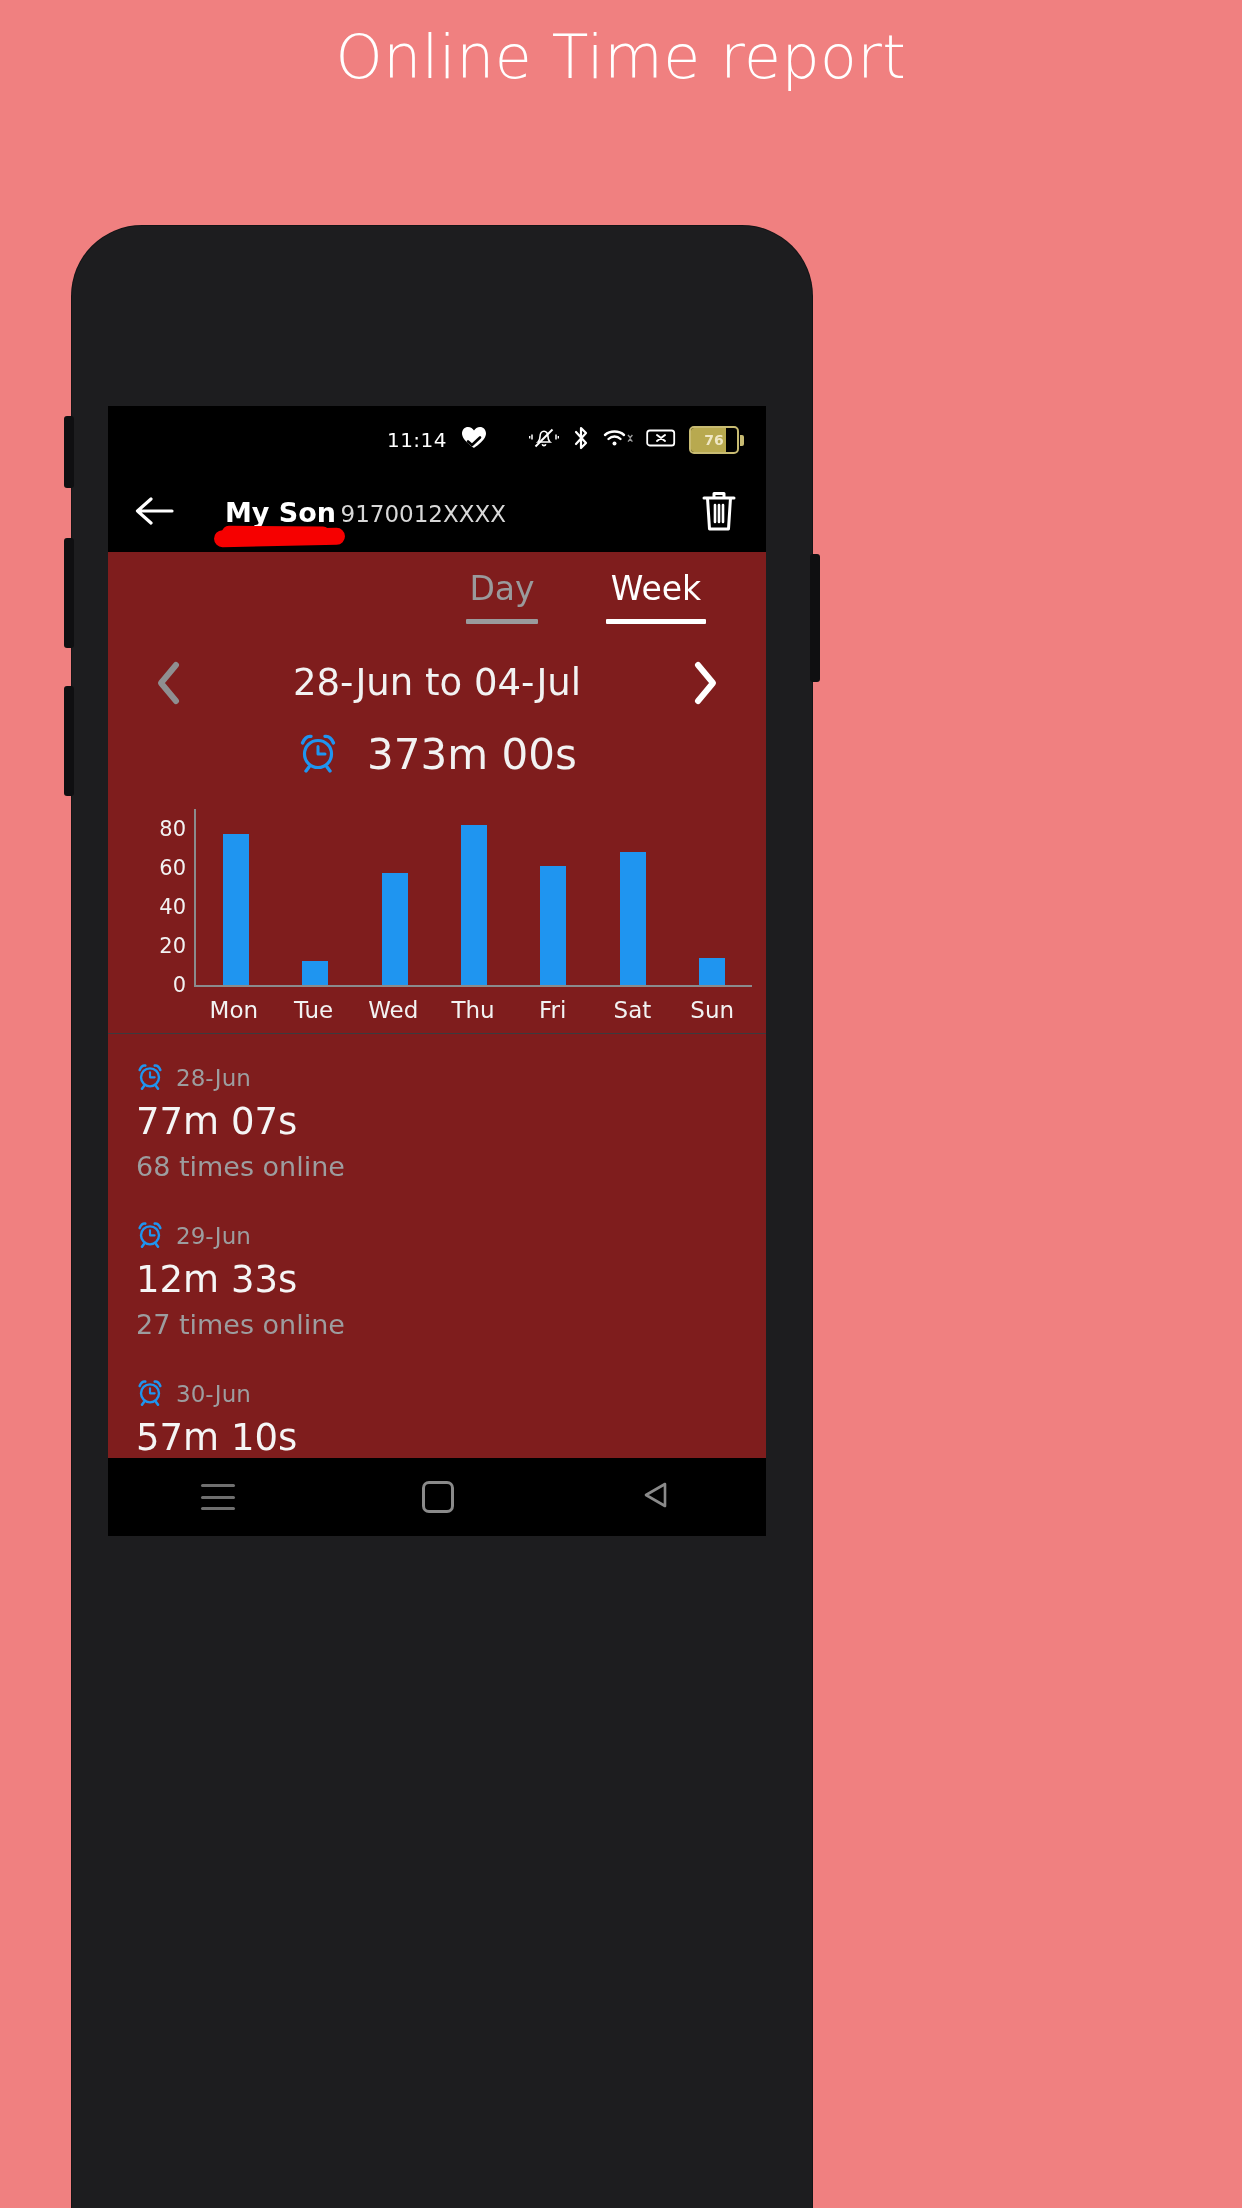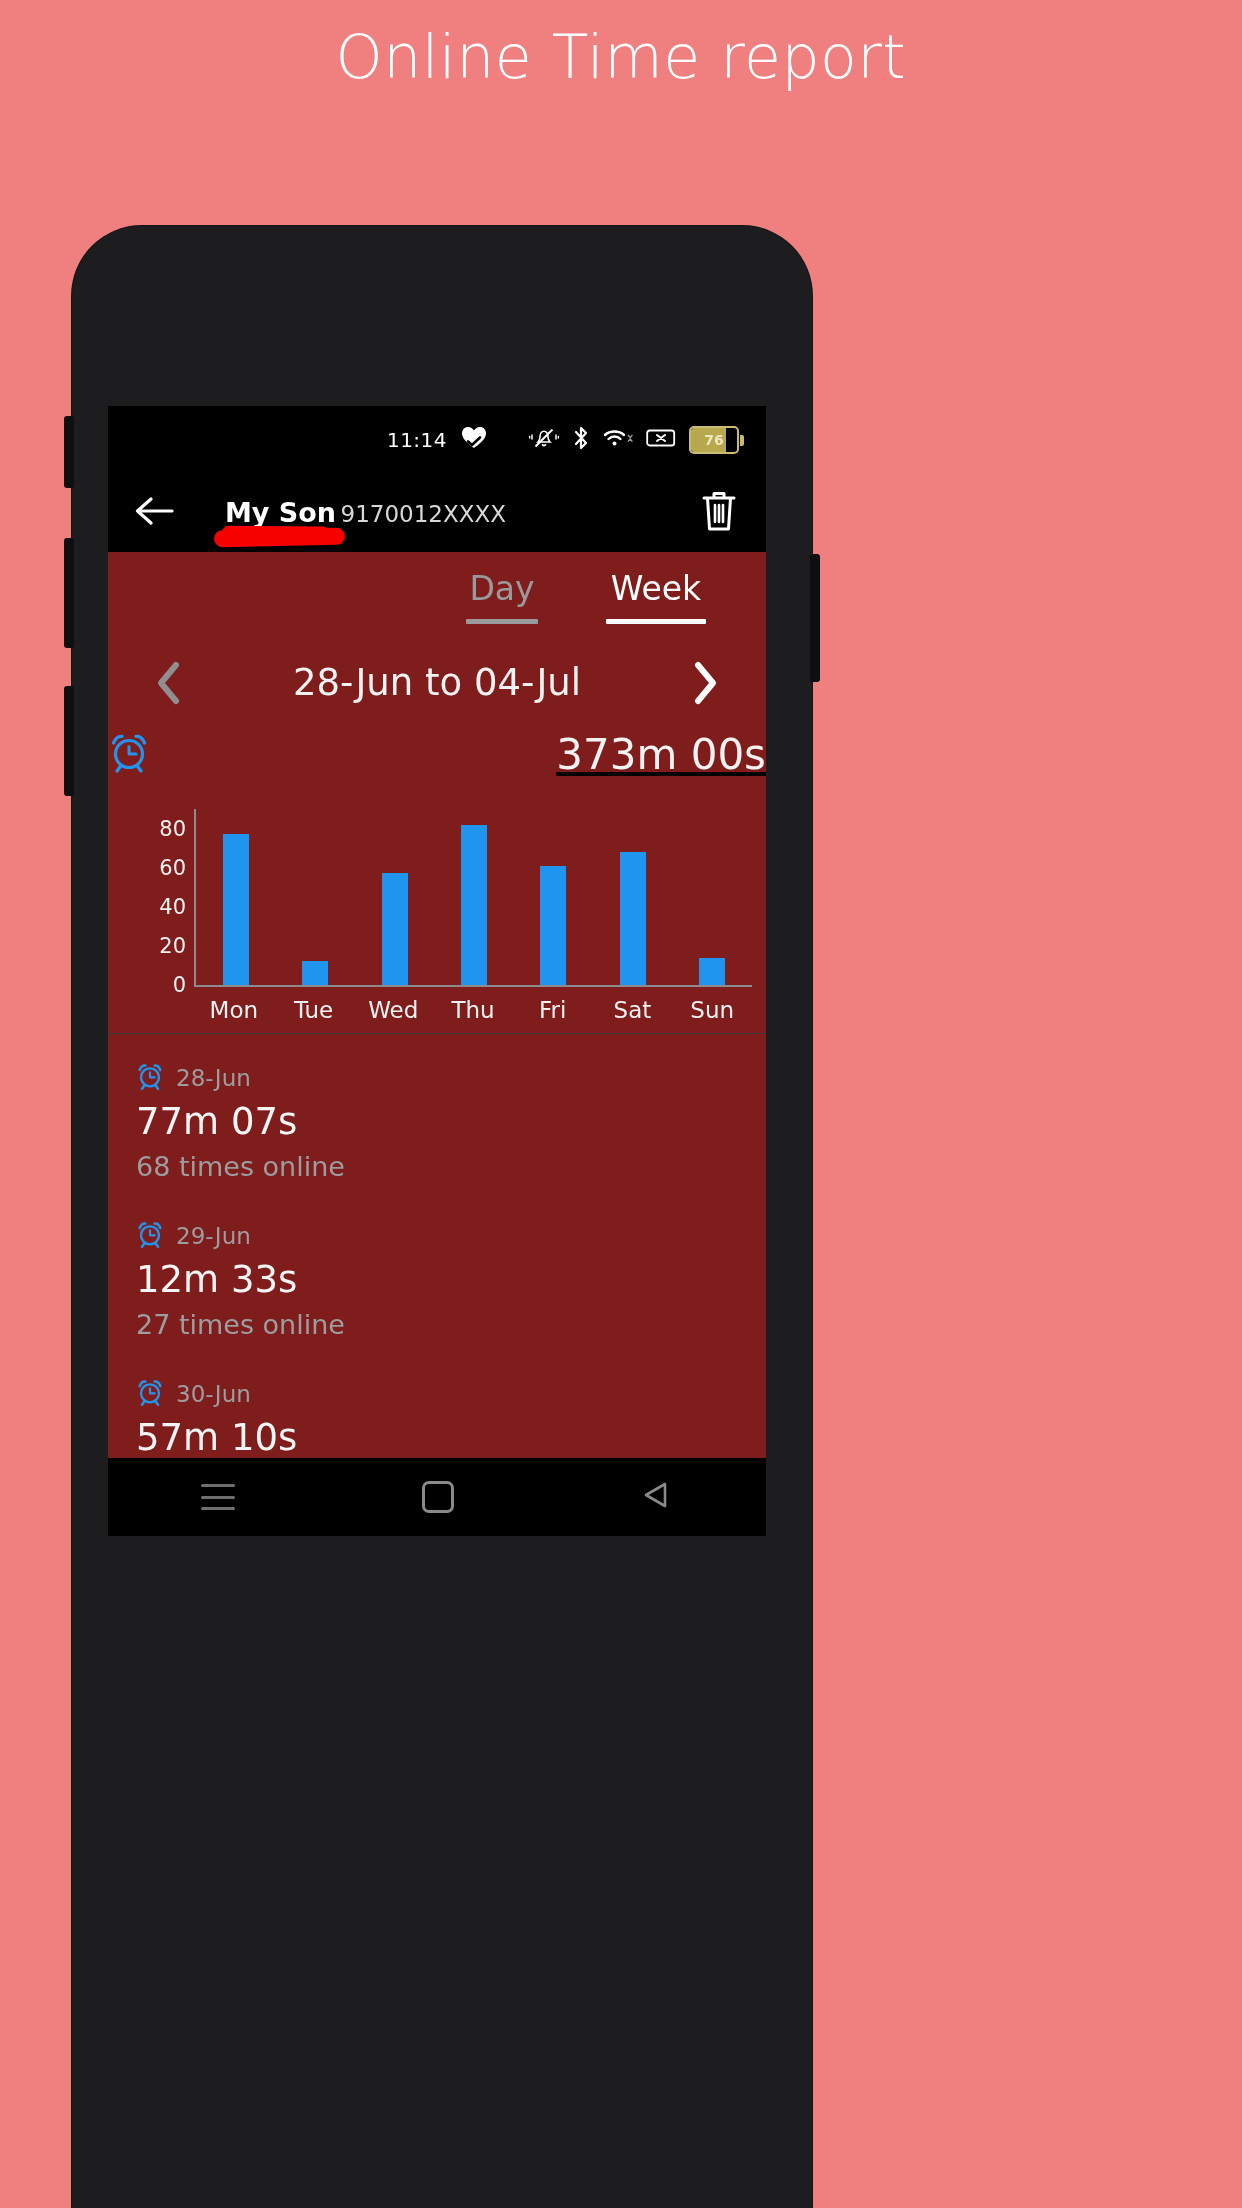--- a/index.html
+++ b/index.html
@@ -222,24 +222,23 @@
     color: #f2f2f2;
     font-size: 37px;
     font-family: "DejaVu Sans", sans-serif;
   }
   .chev { width: 34px; height: 46px; }
 
   
   .total-row {
     display: flex;
     align-items: center;
-    justify-content: space-between;
+    justify-content: center;
     gap: 28px;
     margin-top: 24px;
-    text-decoration: underline;
   }
   .total-text {
     color: #f2f2f2;
     font-size: 42px;
     font-family: "DejaVu Sans", sans-serif;
   }
 
   
   .chart-wrap {
     position: relative;

